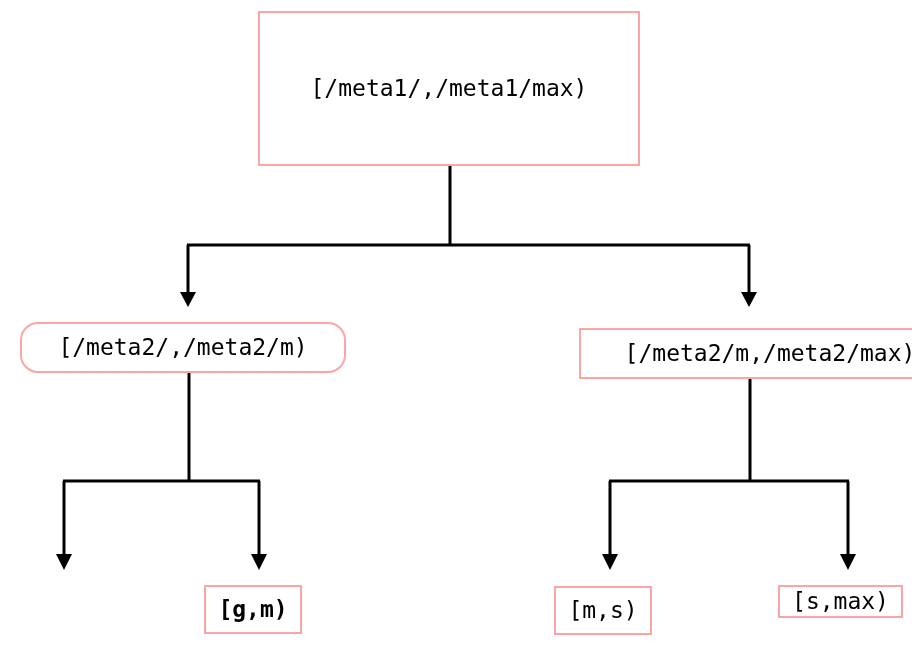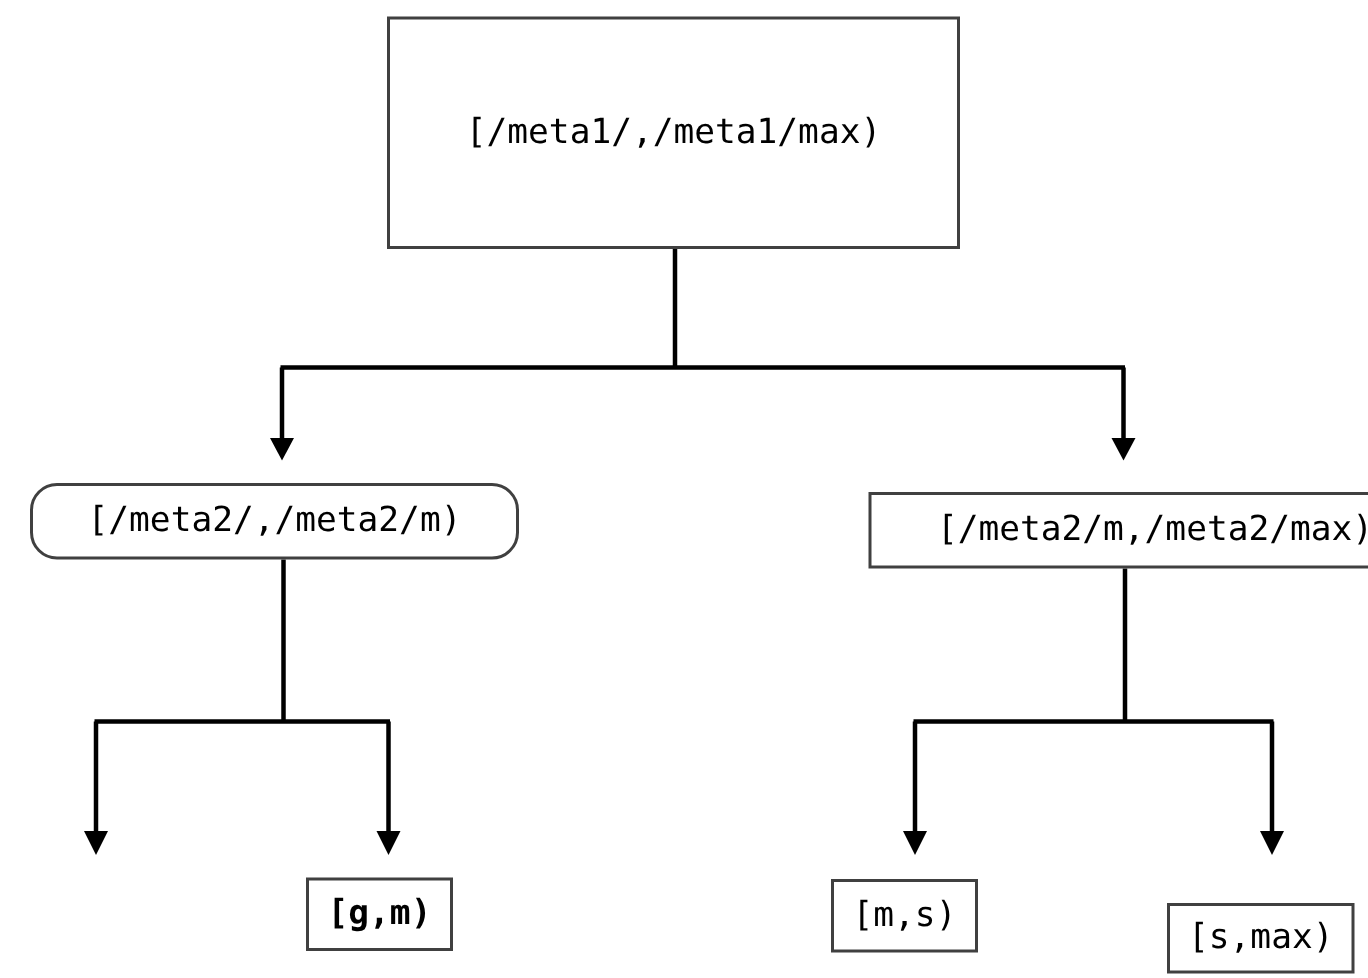--- a/index.html
+++ b/index.html
@@ -22,21 +22,21 @@
     position: absolute;
     left: 0;
     top: 0;
     width: 912px;
     height: 652px;
     display: block;
   }
   .node-box {
     position: absolute;
     box-sizing: border-box;
-    border: 2px solid #404040;
+    border: 2px solid #fca5a5;
     background: #ffffff;
     display: flex;
     align-items: center;
     justify-content: center;
     color: #000000;
     font-family: "DejaVu Sans Mono", "Liberation Mono", monospace;
     white-space: pre;
     z-index: 2;
   }
   .node-label {
@@ -102,17 +102,17 @@
 
 
   <div class="node-box node-leaf" style="left:204px; top:585px; width:98px; height:49px;font-weight:bold;">
     <span class="node-label node-leaf">[g,m)</span>
   </div>
 
   <div class="node-box node-leaf" style="left:554px; top:586px; width:98px; height:49px;">
     <span class="node-label node-leaf">[m,s)</span>
   </div>
 
-  <div class="node-box node-leaf" style="left:778px; top:602px; width:125px; height:47px;">
+  <div class="node-box node-leaf" style="left:778px; top:585px; width:125px; height:33px;">
     <span class="node-label node-leaf">[s,max)</span>
   </div>
 
 </div>
 
 </body></html>

